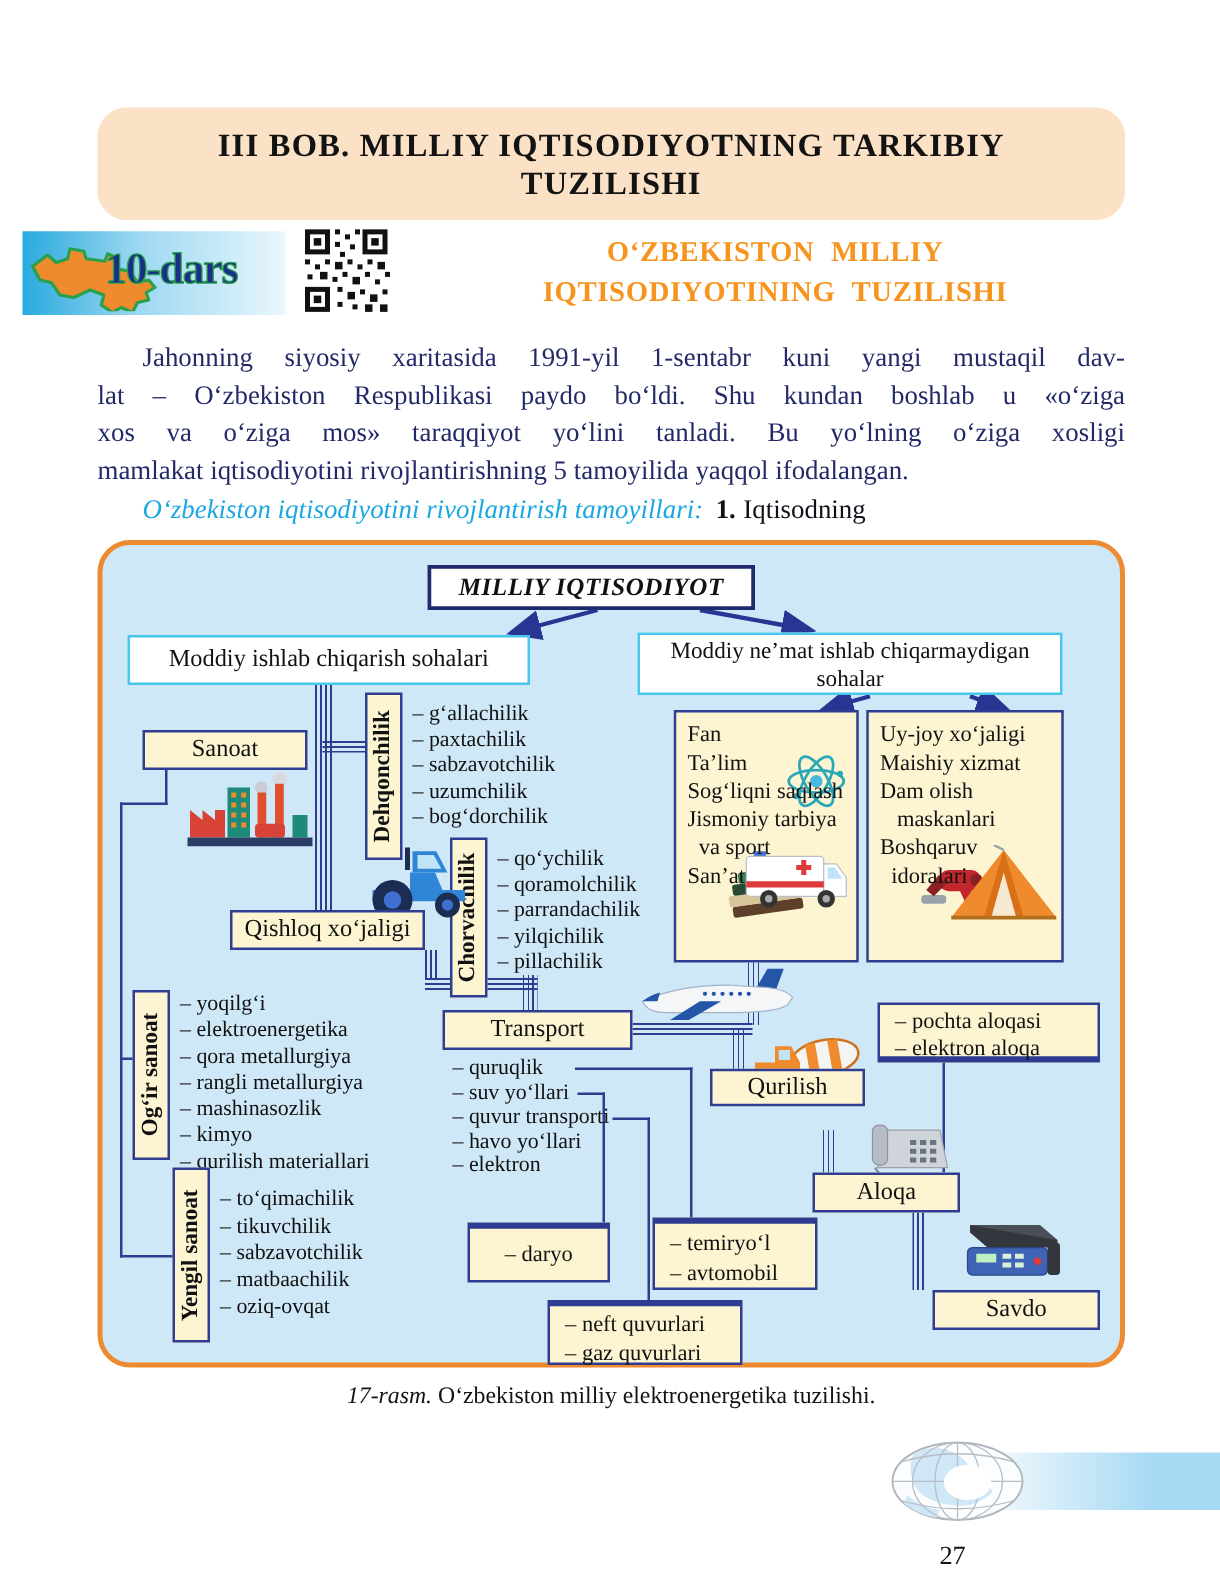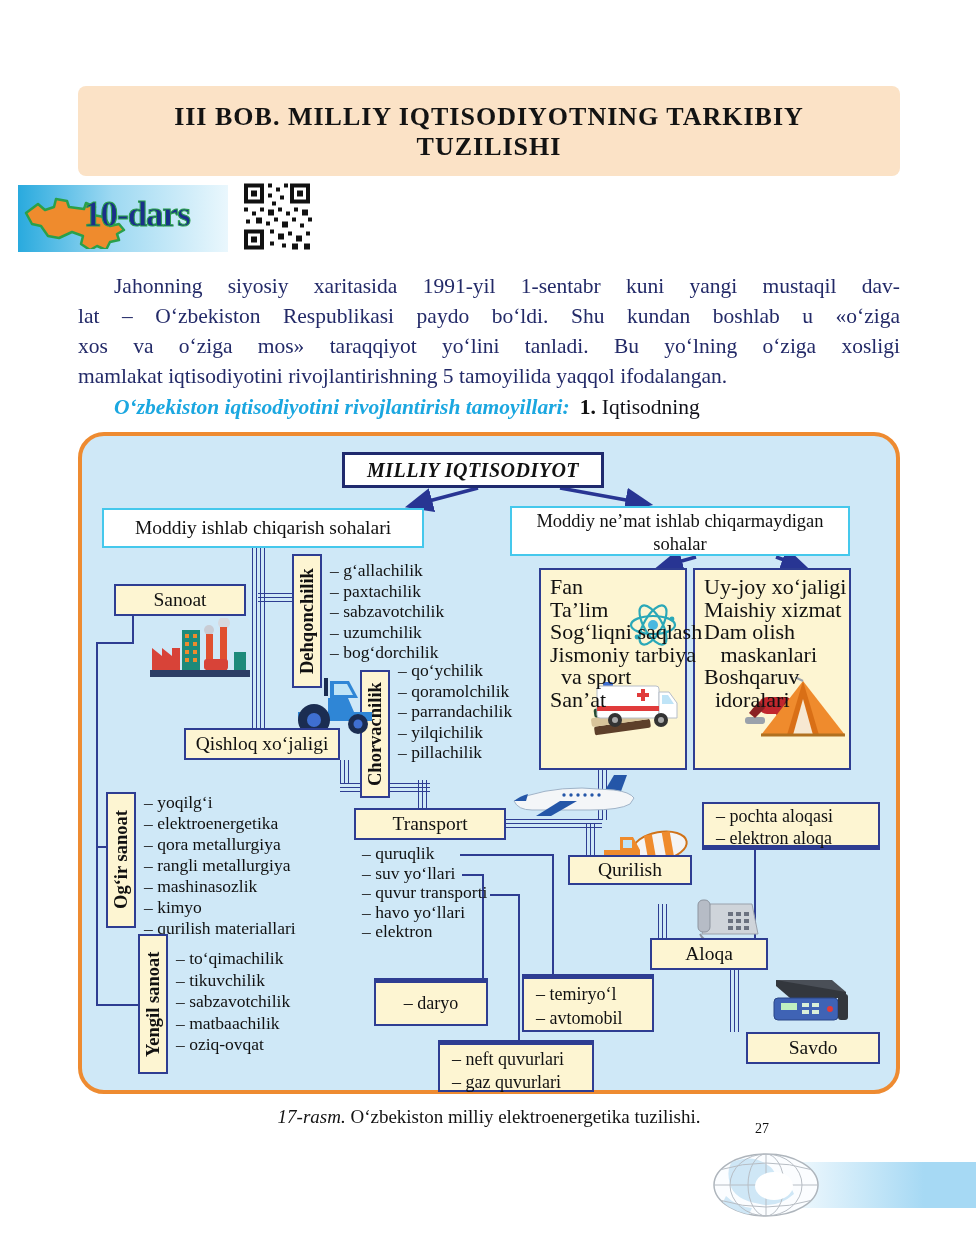--- a/index.html
+++ b/index.html
@@ -8,38 +8,38 @@
     --cyantxt:#1ba7e0; --bodytxt:#232a68; --ink:#101018;
   }
   *{margin:0;padding:0;box-sizing:border-box;}
   html,body{background:#fff;}
   body{font-family:"Liberation Serif","DejaVu Serif",serif;color:var(--ink);}
   .page{position:relative;width:976px;height:1259px;background:#fff;overflow:hidden;}
   .abs{position:absolute;}
 
   
   .chapter-box{left:78px;top:86px;width:822px;height:90px;background:var(--peach);
-    border-radius:8px;text-align:center;padding-top:16px;font-weight:bold;
+    border-radius:23px;text-align:center;padding-top:16px;font-weight:bold;
     font-size:26px;letter-spacing:1px;line-height:30px;color:#131313;}
   .lesson-badge{left:18px;top:185px;width:210px;height:67px;
     background:linear-gradient(90deg,#29aade 0%,#9ed9f2 45%,#eaf7fd 100%);}
   .badge-map{position:absolute;left:2px;top:4px;}
   .badge-text{position:absolute;left:66px;top:10px;font-size:35px;font-weight:bold;
     color:#1b2f8a;-webkit-text-stroke:1px #2aa04a;letter-spacing:-1px;}
   .qr{left:242px;top:181px;width:70px;height:71px;}
   .lesson-title{left:330px;top:186px;width:580px;text-align:center;color:var(--orange);
     font-weight:bold;font-size:23px;line-height:32px;letter-spacing:.5px;word-spacing:7px;}
 
   
   .para{left:78px;top:271px;width:822px;font-size:21.5px;line-height:30px;color:var(--bodytxt);}
   .para .pline{text-align:justify;text-align-last:justify;white-space:normal;}
   .para .pline:first-child{text-indent:36px;}
   .para .pline:last-child{text-align-last:left;}
   .lead-line{left:78px;top:392px;width:822px;font-size:21.5px;line-height:30px;text-indent:36px;}
-  .lead-cyan{color:var(--cyantxt);font-weight:bold;font-style:italic;}
+  .lead-cyan{color:var(--cyantxt);font-weight:normal;font-style:italic;}
   .lead-num{color:#111;font-weight:bold;padding:0 6px 0 10px;}
   .lead-rest{color:var(--ink);}
 
   
   .diagram{left:78px;top:432px;width:822px;height:662px;background:var(--diag-bg);
     border:4px solid var(--orangeb);border-radius:26px;}
   .diagram .abs{position:absolute;}
   .wbox{background:#fff;text-align:center;color:#111;}
   .root-box{border:3px solid var(--navy-dark);font-weight:bold;font-size:20px;line-height:30px;letter-spacing:.5px;font-style:italic;}
   .branch-box{border:2px solid var(--cyanb);font-size:19.5px;}
@@ -52,30 +52,30 @@
   .vbox{background:var(--cream);border:2px solid var(--navy);display:flex;align-items:center;
     justify-content:center;writing-mode:vertical-rl;transform:rotate(180deg);
     font-weight:bold;font-size:18.5px;color:#111;}
   .list{font-size:17.5px;line-height:20.5px;color:#111;}
   .list div{white-space:pre;}
   .bund-v{background:repeating-linear-gradient(90deg,var(--navy) 0 1.5px,rgba(0,0,0,0) 1.5px 4px);}
   .bund-h{background:repeating-linear-gradient(0deg,var(--navy) 0 1.5px,rgba(0,0,0,0) 1.5px 4px);}
   .sline-v{width:2px;background:var(--navy);}
   .sline-h{height:2px;background:var(--navy);}
   .bigbox{background:var(--cream);border:2px solid var(--navy);color:#111;
-    font-size:22px;line-height:22.5px;padding:6px 0 0 9px;}
+    font-size:18px;line-height:22.5px;padding:6px 0 0 9px;}
   .bigbox div{white-space:pre;}
 
   
   .caption{left:78px;top:1106px;width:822px;text-align:center;font-size:19px;color:#131313;}
   .caption .lbl{font-style:italic;}
   .footer-bar{left:768px;top:1162px;width:208px;height:46px;
     background:linear-gradient(90deg,rgba(176,220,244,0) 0%,#a6d9f4 75%);}
   .globe{left:712px;top:1152px;}
-  .page-num{left:740px;top:1121px;width:44px;text-align:center;font-size:14px;color:#111;}
+  .page-num{left:740px;top:1232px;width:44px;text-align:center;font-size:21px;color:#111;}
 </style>
 </head>
 <body>
 
 <div class="page">
 
   <div class="abs chapter-box">
     <div>III  BOB. MILLIY IQTISODIYOTNING TARKIBIY</div>
     <div>TUZILISHI</div>
   </div>
@@ -134,20 +134,24 @@
           <rect x="54" y="54" width="6" height="6"></rect>
           <rect x="64" y="50" width="4" height="4"></rect>
         <rect x="28" y="60" width="4" height="4"></rect>
           <rect x="40" y="62" width="4" height="4"></rect>
           <rect x="50" y="62" width="6" height="6"></rect>
         <rect x="62" y="62" width="6" height="6"></rect>
       </g>
     </svg>
   </div>
 
+  <div class="abs lesson-title">
+    <div>O‘ZBEKISTON MILLIY</div>
+    <div>IQTISODIYOTINING TUZILISHI</div>
+  </div>
 
   <div class="abs para">
       <div class="pline">Jahonning siyosiy xaritasida 1991-yil 1-sentabr kuni yangi mustaqil dav-</div>
       <div class="pline">lat – O‘zbekiston Respublikasi paydo bo‘ldi. Shu kundan boshlab u «o‘ziga</div>
       <div class="pline">xos va o‘ziga mos» taraqqiyot yo‘lini tanladi. Bu yo‘lning o‘ziga xosligi</div>
       <div class="pline">mamlakat iqtisodiyotini rivojlantirishning 5 tamoyilida yaqqol ifodalangan.</div>
     </div>
   <div class="abs lead-line">
     <span class="lead-cyan">O‘zbekiston iqtisodiyotini rivojlantirish tamoyillari:</span><span class="lead-num">1.</span><span class="lead-rest">Iqtisodning</span>
   </div>
@@ -231,21 +235,21 @@
         <div>– g‘allachilik</div>
         <div>– paxtachilik</div>
         <div>– sabzavotchilik</div>
         <div>– uzumchilik</div>
         <div>– bog‘dorchilik</div>
       </div>
 
     <div class="abs vbox" style="left:278px;top:234px;width:30px;height:128px;">
       <span>Chorvachilik</span>
     </div>
-    <div class="abs list" style="left:316px;top:224px;">
+    <div class="abs list" style="left:316px;top:240px;">
         <div>– qo‘ychilik</div>
         <div>– qoramolchilik</div>
         <div>– parrandachilik</div>
         <div>– yilqichilik</div>
         <div>– pillachilik</div>
       </div>
 
     <div class="abs" style="left:206px;top:236px;">
       <svg width="92" height="66" viewBox="0 0 92 66">
         <rect x="36" y="6" width="4" height="18" fill="#1b2d52"></rect>

